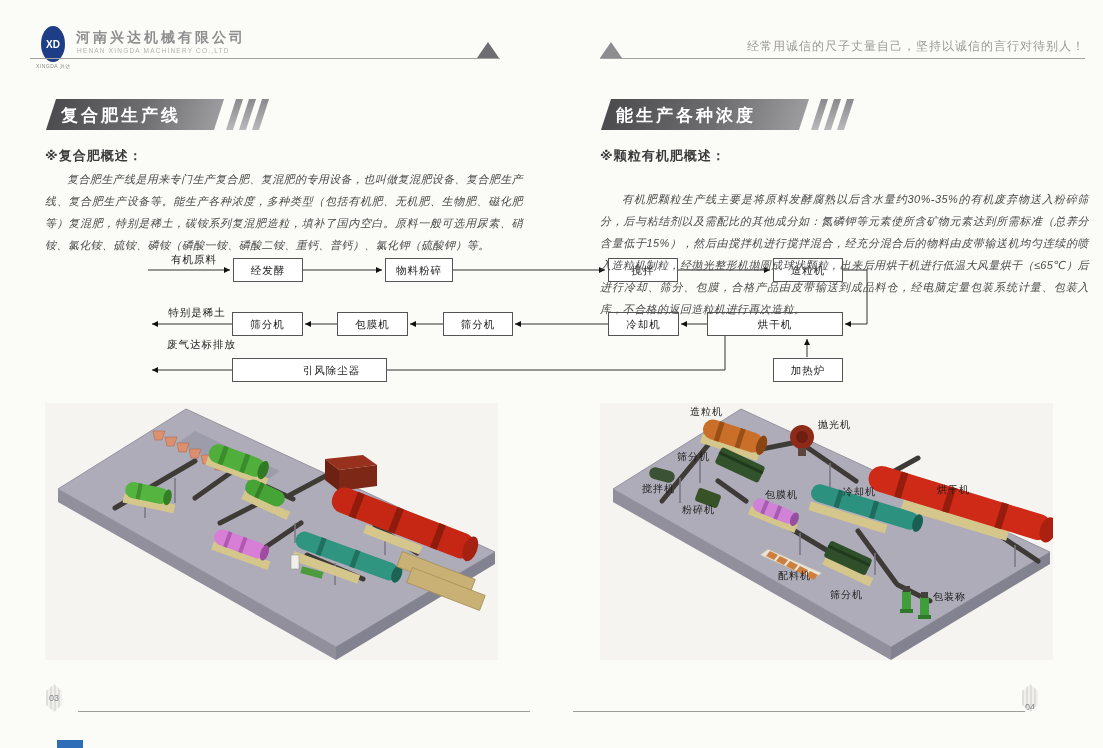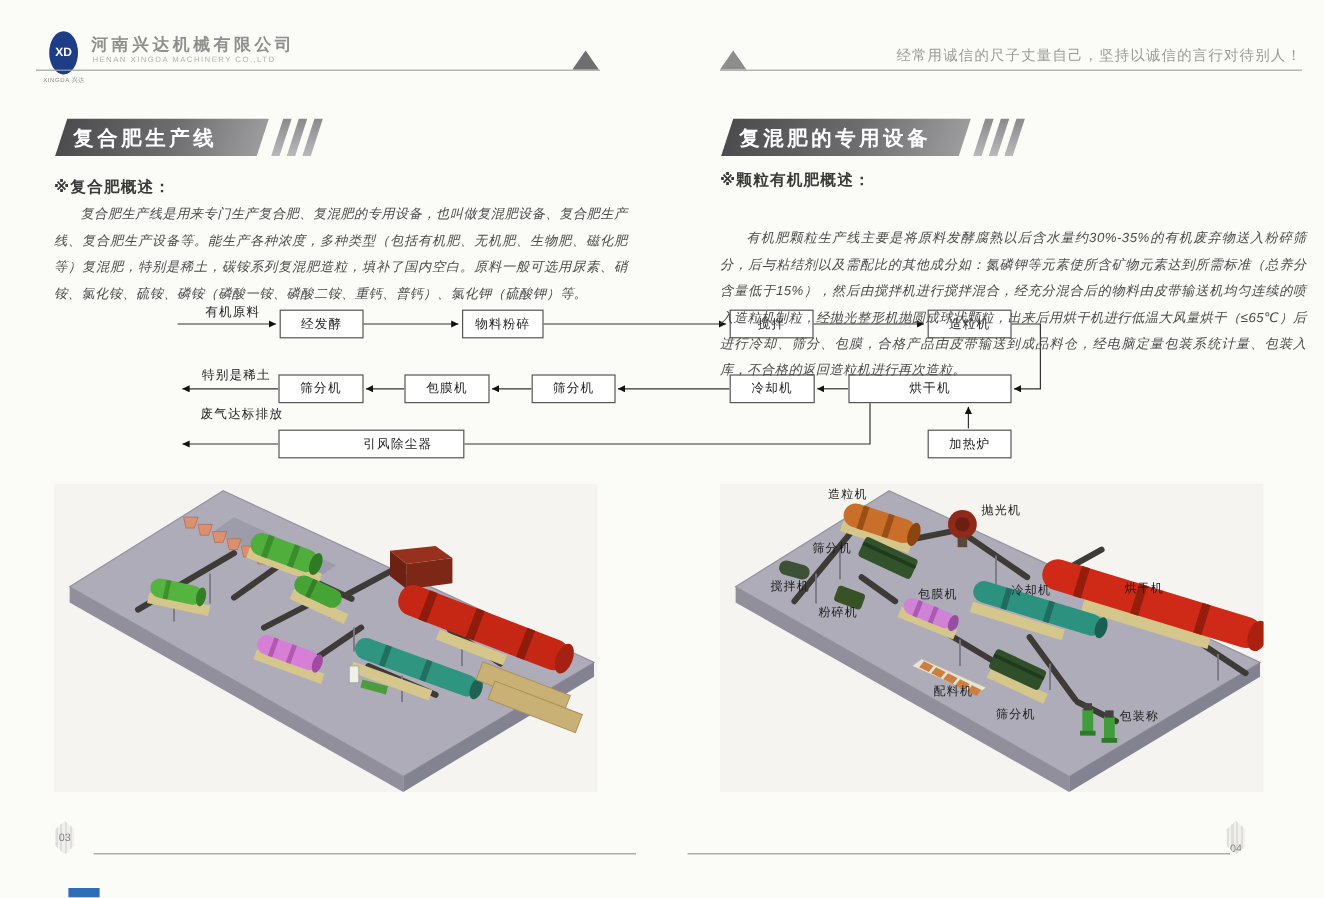--- a/index.html
+++ b/index.html
@@ -214,23 +214,23 @@
 <div class="abs page-badge" style="left:46px;">
   <span>03</span>
 </div>
 <div class="abs footer-line" style="left:78px;width:452px;"></div>
 
 <div class="abs banner" style="left:600px;">
   <div class="banner-bg" style="width:198px;"></div>
   <div class="banner-stripe" style="left:216px;"></div>
   <div class="banner-stripe" style="left:229px;"></div>
   <div class="banner-stripe" style="left:242px;"></div>
-  <div class="banner-text">复混肥的专用设备</div>
-</div>
-<div class="abs ov-head" style="left:600px;top:141px;">※颗粒有机肥概述：</div>
+  <div class="banner-text">能生产各种浓度</div>
+</div>
+<div class="abs ov-head" style="left:600px;top:147px;">※颗粒有机肥概述：</div>
 <div class="abs ov-body" style="left:600px;top:168px;width:489px;margin-top:20px;">有机肥颗粒生产线主要是将原料发酵腐熟以后含水量约30%-35%的有机废弃物送入粉碎筛分，后与粘结剂以及需配比的其他成分如：氮磷钾等元素使所含矿物元素达到所需标准（总养分含量低于15%），然后由搅拌机进行搅拌混合，经充分混合后的物料由皮带输送机均匀连续的喷入造粒机制粒，经抛光整形机抛圆成球状颗粒，出来后用烘干机进行低温大风量烘干（≤65℃）后进行冷却、筛分、包膜，合格产品由皮带输送到成品料仓，经电脑定量包装系统计量、包装入库，不合格的返回造粒机进行再次造粒。</div>
 
 <div class="abs scene" style="left:600px;">
   <svg width="453" height="257" viewBox="0 0 453 257">
     <rect width="453" height="257" fill="#f5f4f0"></rect>
     <g>
       <polygon points="141,6 450,149 291,244 13,86" fill="#adacb8" stroke="#94939f" stroke-width="1"></polygon>
       <polygon points="13,86 291,244 291,257 13,99" fill="#908f9b"></polygon>
       <polygon points="291,244 450,149 450,161 291,257" fill="#838290"></polygon>
     </g>

